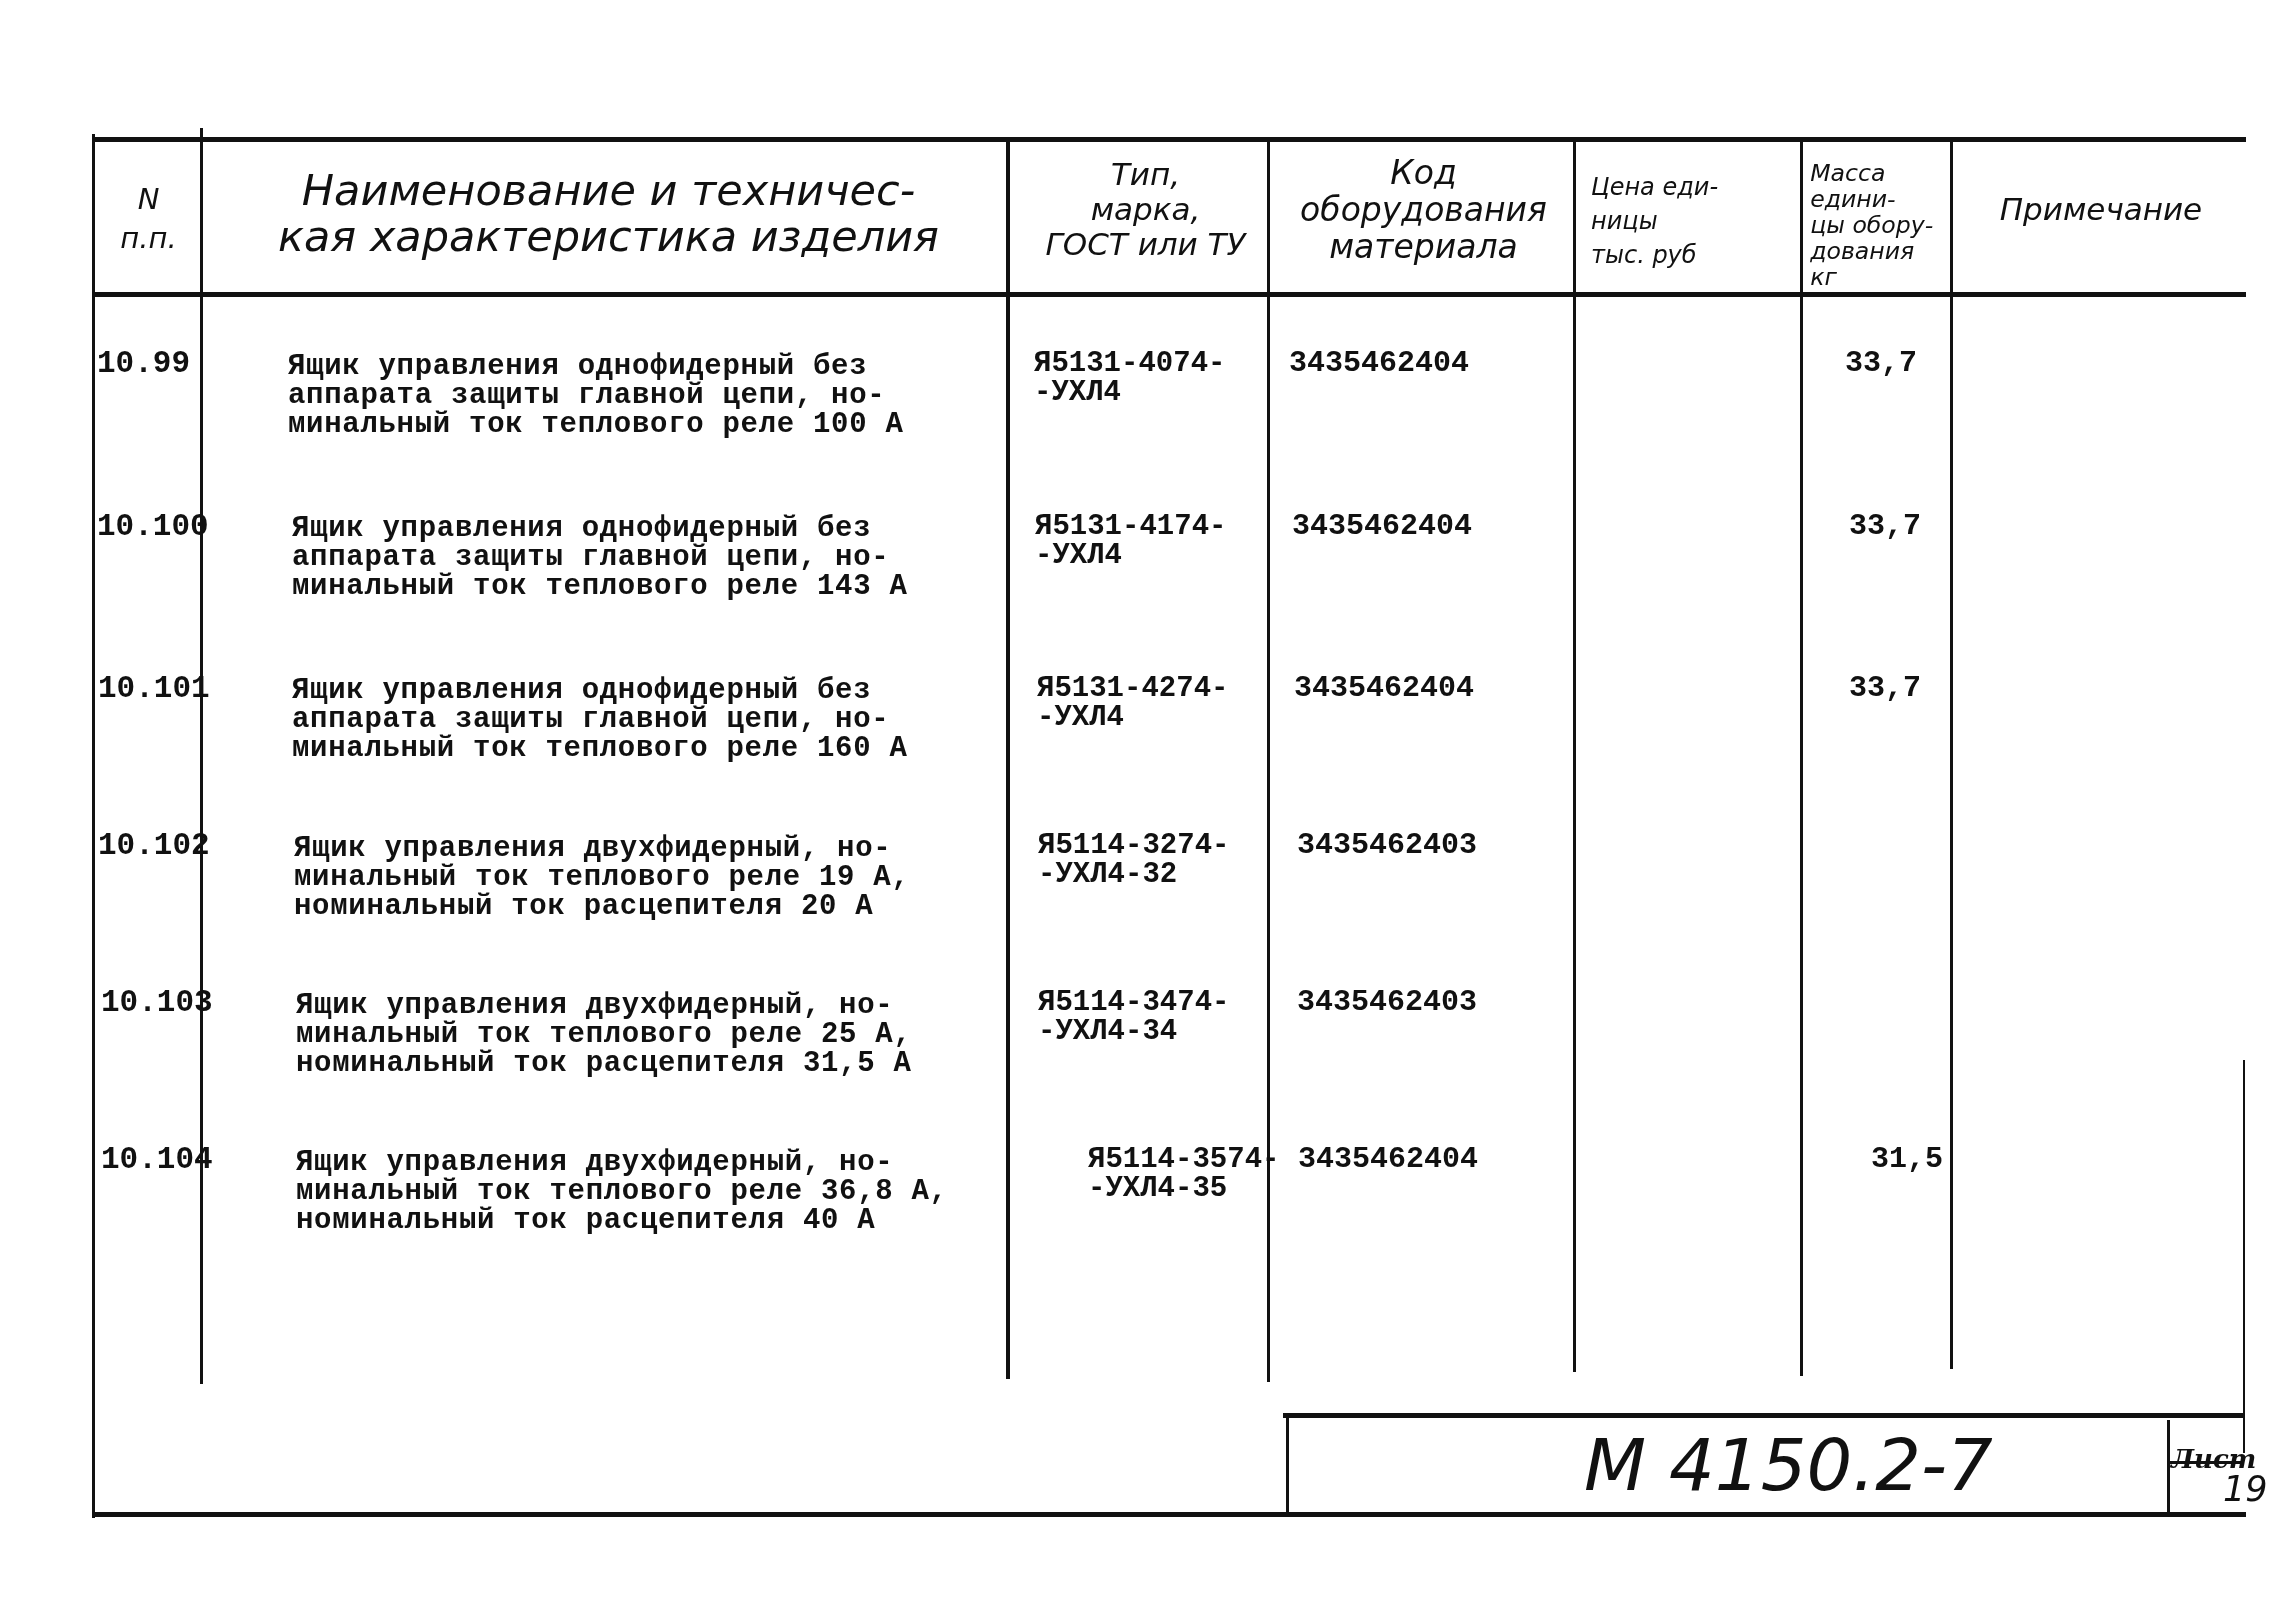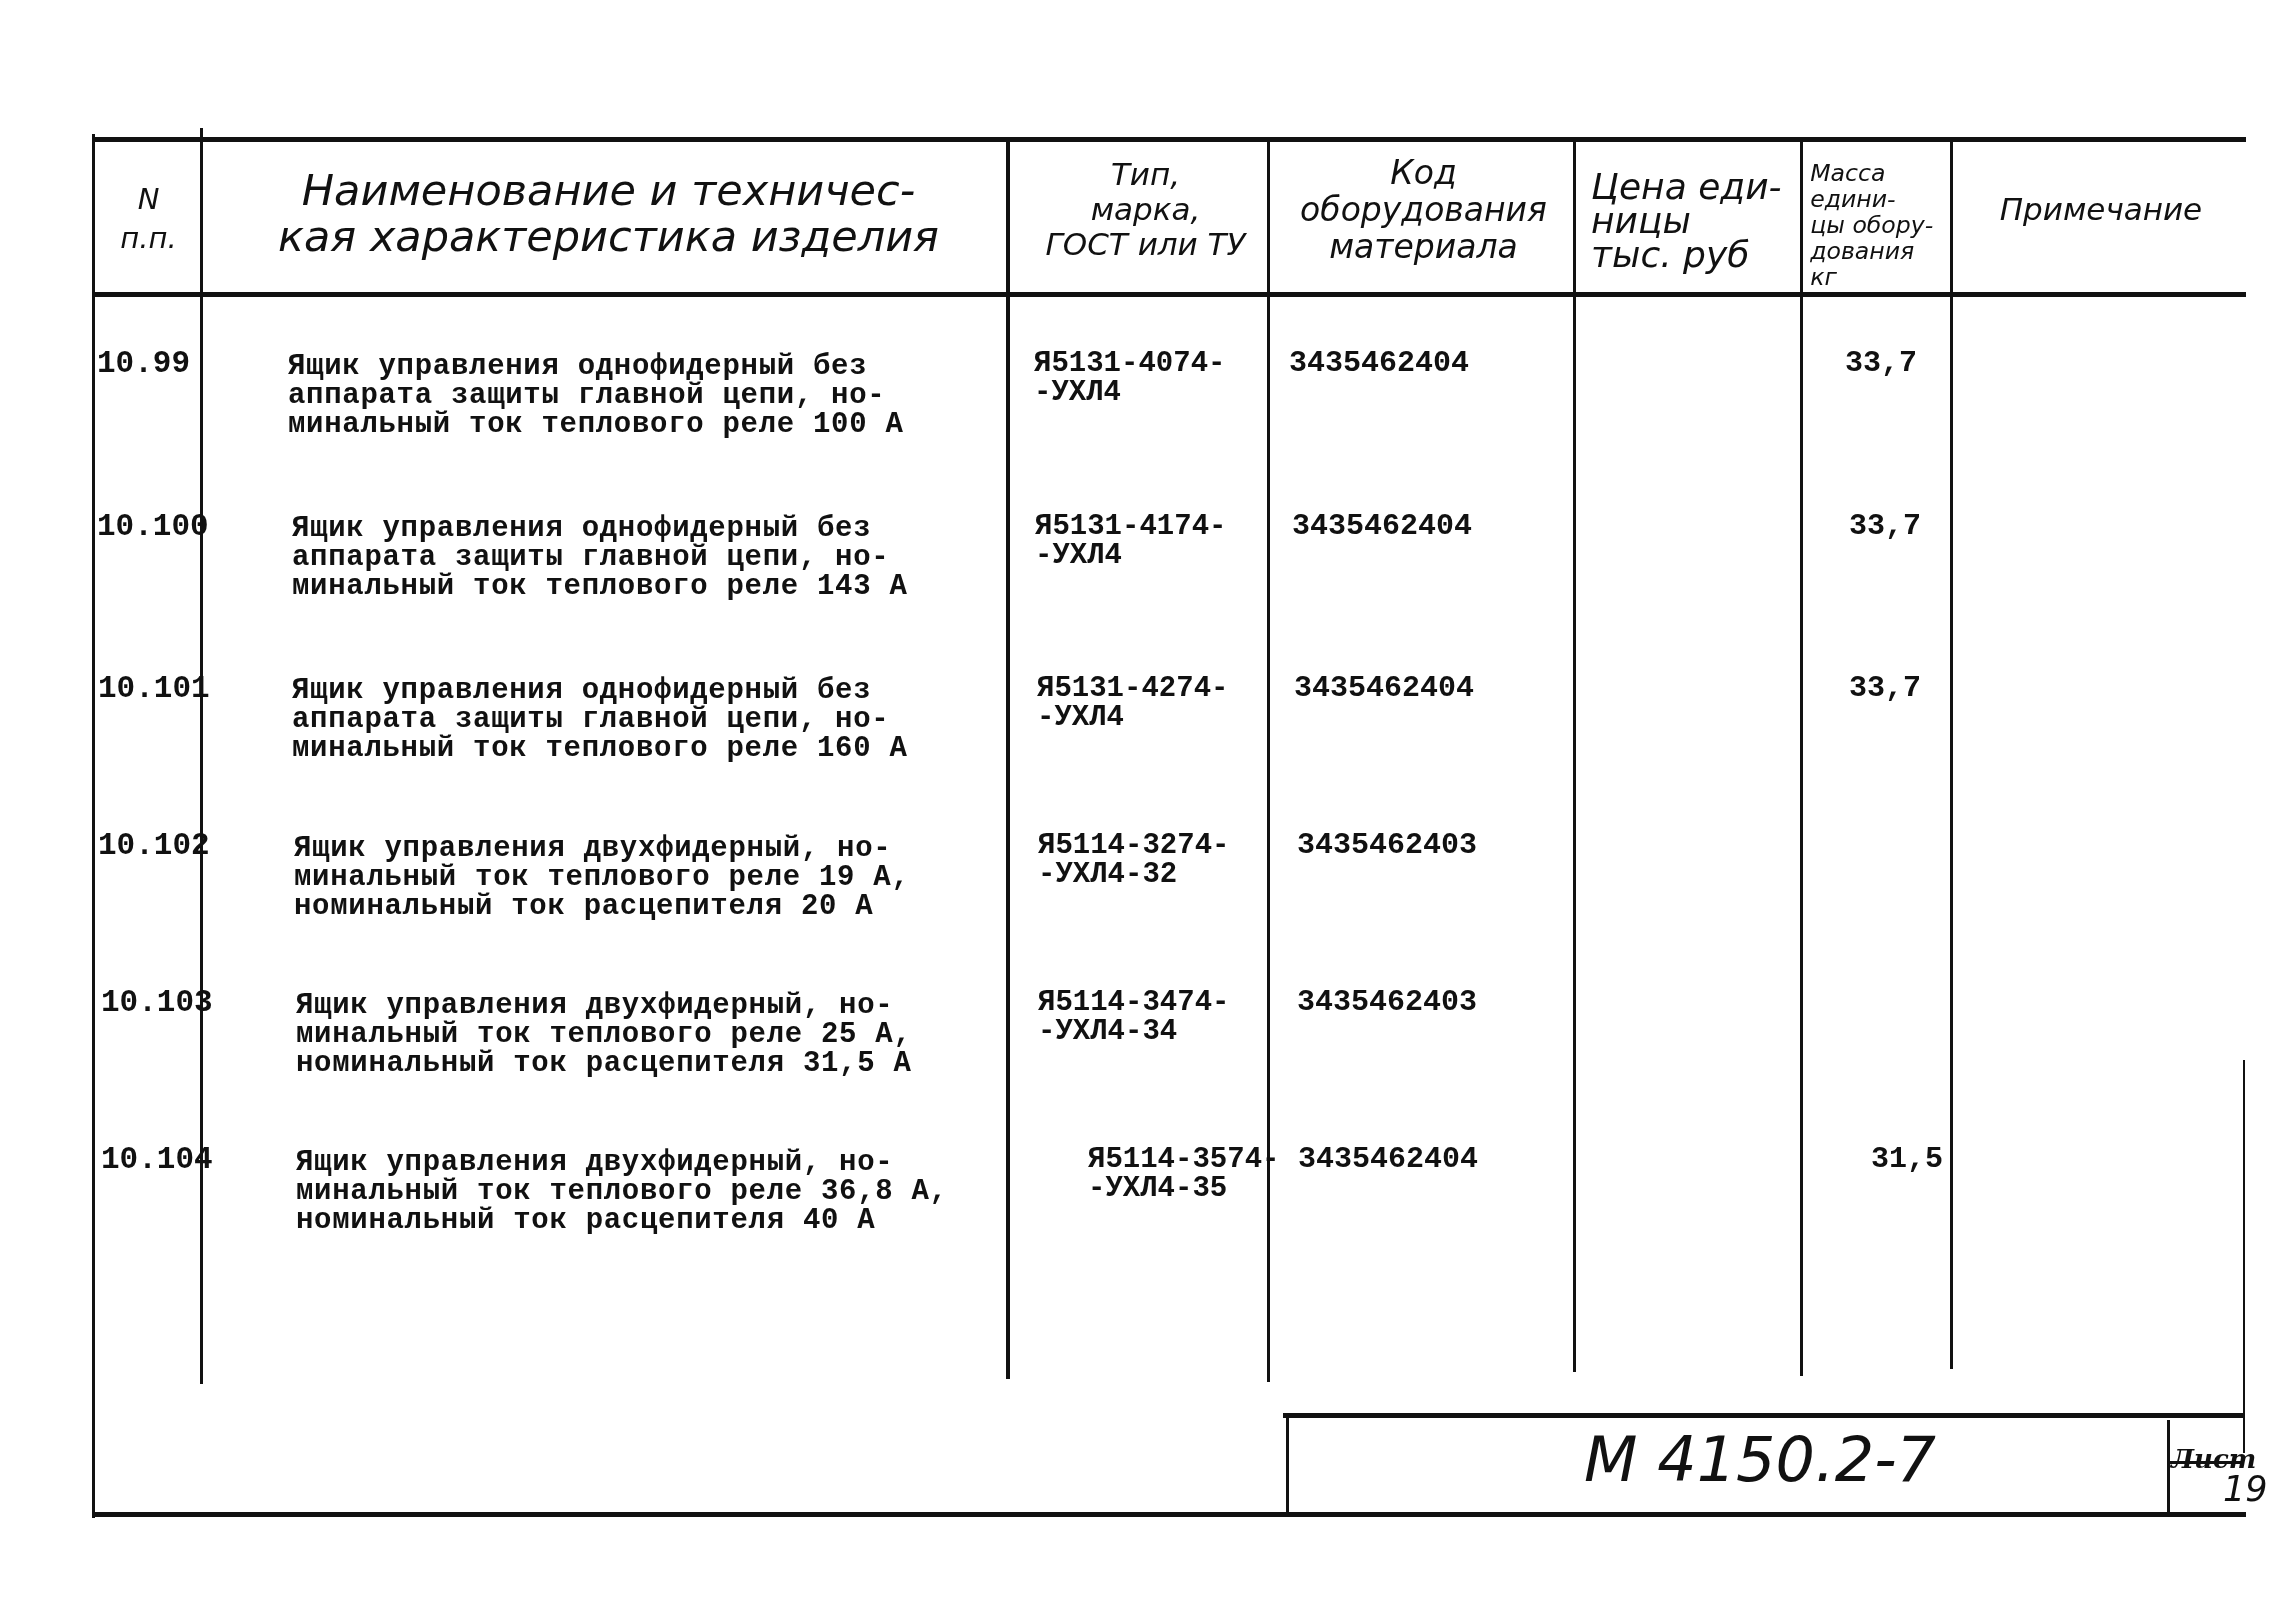--- a/index.html
+++ b/index.html
@@ -15,21 +15,21 @@
       position: absolute; font-family: "Liberation Mono", "DejaVu Sans Mono", monospace;
       color: #111; font-weight: bold; line-height: 29px; white-space: pre-line;
     }
     .num { font-size: 31px; }
     .desc { font-size: 29px; letter-spacing: 0.7px; }
     .type { font-size: 29px; }
     .code { font-size: 30px; }
     .mass { font-size: 30px; }
     .title-doc {
       position: absolute; font-family: "DejaVu Sans", sans-serif; font-style: italic;
-      font-size: 62px; color: #111; text-align: center;
+      font-size: 72px; color: #111; text-align: center;
     }
     .sheet-label { position: absolute; font-family: "DejaVu Serif", serif; font-style: italic; font-weight: bold; font-size: 26px; margin-top: 16px; }
     .sheet-num { position: absolute; font-family: "DejaVu Sans", sans-serif; font-style: italic; font-size: 35px; }
   </style>
 </head>
 <body>
 
 <div>
 
   <div class="line hline" style="left:93px; top:137px; width:2153px;"></div>
@@ -47,21 +47,21 @@
   <div class="hdr" style="left:96px; top:180px; width:105px; font-size:29px; line-height:39px;">N
 п.п.</div>
   <div class="hdr" style="left:216px; top:167px; width:785px; font-size:43px; line-height:46px;">Наименование и техничес-
 кая характеристика изделия</div>
   <div class="hdr" style="left:1011px; top:157px; width:269px; font-size:31px; line-height:35px;">Тип,
 марка,
 ГОСТ или ТУ</div>
   <div class="hdr" style="left:1273px; top:154px; width:301px; font-size:33px; line-height:37px;">Код
 оборудования
 материала</div>
-  <div class="hdr" style="left:1578px; top:170px; width:219px; font-size:36px; line-height:34px; text-align:left; padding-left:13px; box-sizing:border-box;">Цена еди-
+  <div class="hdr" style="left:1578px; top:170px; width:219px; font-size:24px; line-height:34px; text-align:left; padding-left:13px; box-sizing:border-box;">Цена еди-
 ницы
 тыс. руб</div>
   <div class="hdr" style="left:1805px; top:160px; width:145px; font-size:23.6px; line-height:26px; text-align:left; padding-left:5.2px; box-sizing:border-box;">Масса
 едини-
 цы обору-
 дования
 кг</div>
   <div class="hdr" style="left:1957px; top:193px; width:288px; font-size:31px;">Примечание</div>
 
   <div>

